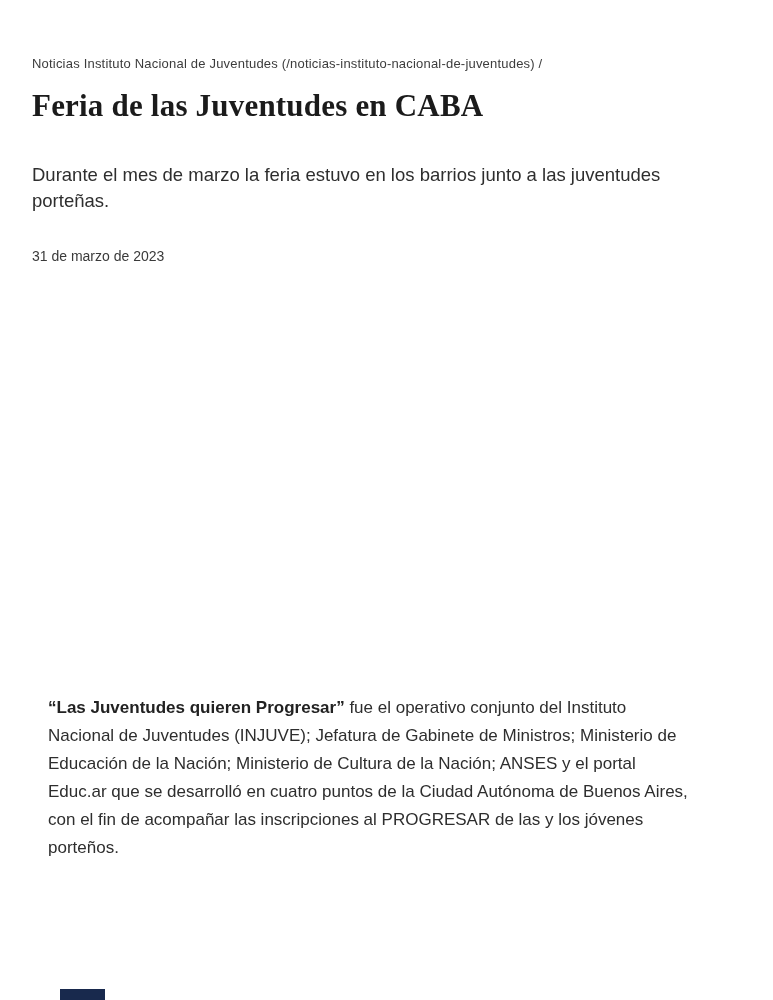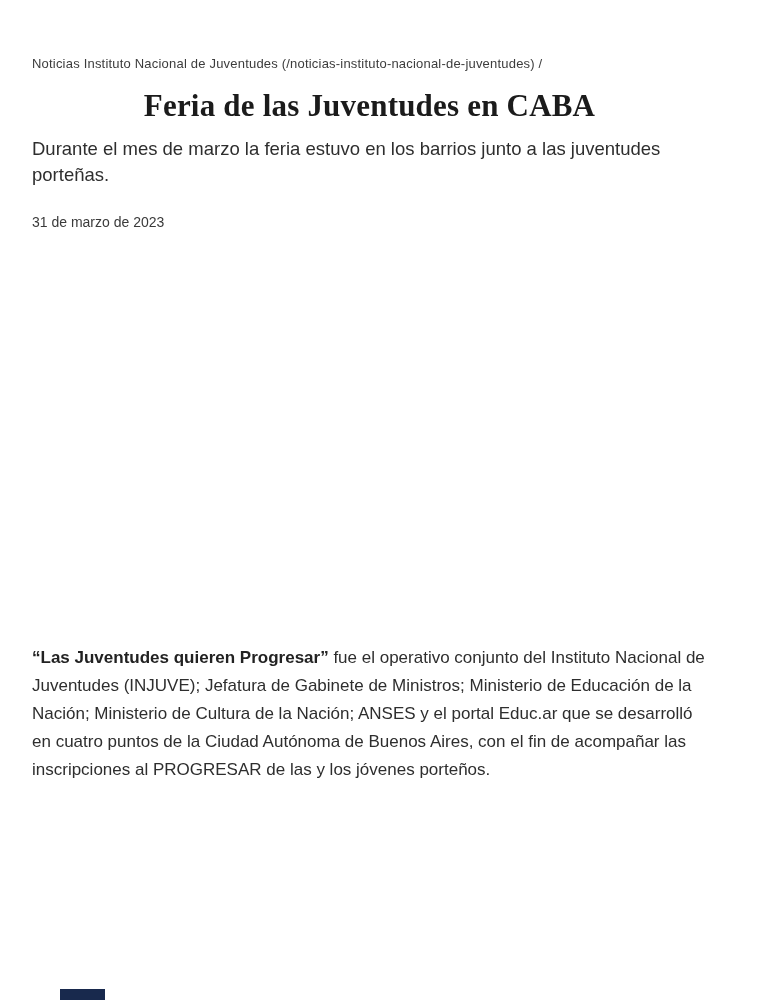--- a/index.html
+++ b/index.html
@@ -36,44 +36,43 @@
     color: #3c3c3c;
   }
   h1.title {
     margin: 16px 0 0 0;
     font-family: "Liberation Serif", "DejaVu Serif", serif;
     font-weight: 700;
     font-size: 31px;
     line-height: 34px;
     color: #1b1b1b;
     letter-spacing: 0.2px;
-    text-align: center;
   }
   .lead {
-    margin-top: 13px;
+    margin-top: 39px;
     font-size: 18.5px;
     line-height: 26px;
     color: #2e2e2e;
     max-width: 640px;
   }
   .date {
-    margin-top: 26px;
+    margin-top: 34px;
     font-size: 14px;
     line-height: 17px;
     color: #3a3a3a;
   }
   .image-placeholder {
     height: 413px;
     background: #ffffff;
   }
   .body-text {
     font-size: 17px;
     line-height: 28px;
     color: #2e2e2e;
-    margin: 0;
+    margin: 16px;
   }
   .body-text .bold-lead {
     font-weight: 700;
     color: #222222;
   }
   .footer-bar {
     position: absolute;
     left: 60px;
     bottom: 0;
     width: 45px;

